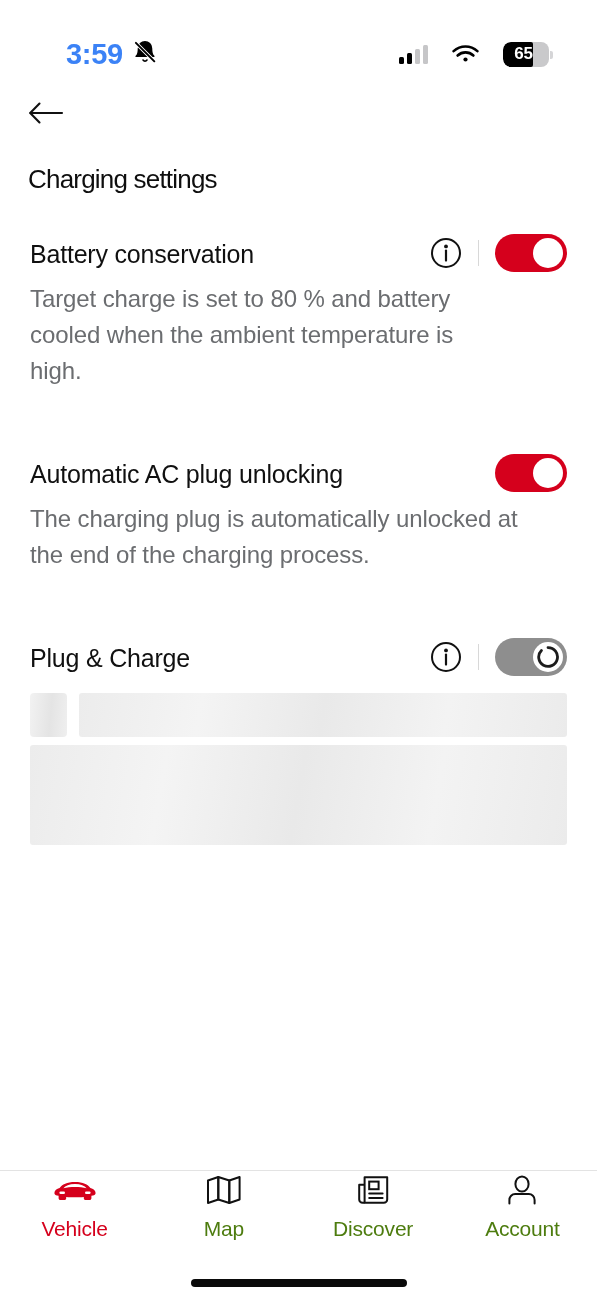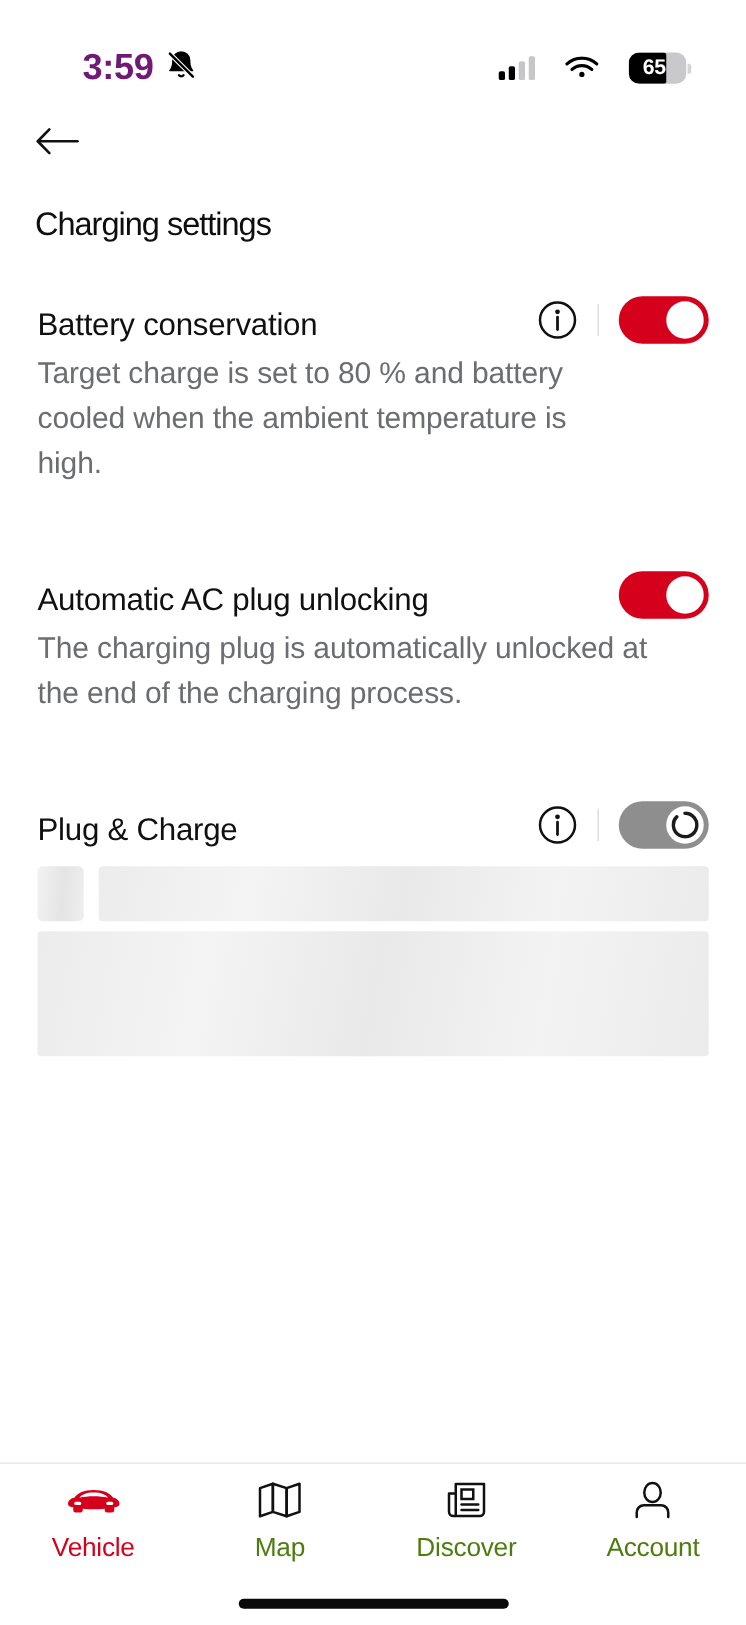--- a/index.html
+++ b/index.html
@@ -12,21 +12,21 @@
   }
   .phone { position:relative; width:597px; height:1300px; background:#fff; display:flex; flex-direction:column; }
 
   
   .statusbar {
     height:82px; flex:0 0 82px;
     display:flex; align-items:center; justify-content:space-between;
     padding:26px 44px 0 66px;
   }
   .sb-left { display:flex; align-items:center; gap:9px; }
-  .sb-time { font-size:29px; font-weight:600; color:#701a75; letter-spacing:-0.3px; line-height:1; }
+  .sb-time { font-size:29px; font-weight:600; color:#3b82f6; letter-spacing:-0.3px; line-height:1; }
   .sb-right { display:flex; align-items:center; gap:24px; }
   .bell-icon { display:block; }
   .signal { display:flex; align-items:flex-end; gap:3px; height:19px; }
   .signal i { display:block; width:5px; border-radius:1.5px; background:#000; }
   .signal i.b1 { height:7px; }
   .signal i.b2 { height:11px; }
   .signal i.b3 { height:15px; background:#c6c6c8; }
   .signal i.b4 { height:19px; background:#c6c6c8; }
   .wifi { width:27px; height:19px; }
   .battery { position:relative; width:50px; height:25px; }
@@ -54,21 +54,21 @@
   .backbtn { width:44px; height:34px; display:flex; align-items:center; cursor:pointer; }
   .page-title {
     padding:32px 30px 0 28px;
     font-size:26px; font-weight:400; color:#0e0e0e;
     letter-spacing:-0.8px; line-height:1.05;
   }
 
   
   .list { padding:0 30px; margin-top:38px; }
   .row { position:relative; }
-  .row-head { display:flex; align-items:flex-end; min-height:44px; }
+  .row-head { display:flex; align-items:center; min-height:44px; }
   .row-title {
     flex:1 1 auto;
     font-size:25px; color:#101010; font-weight:400;
     line-height:1.16; letter-spacing:-0.2px; padding-top:2px;
   }
   .row-ctrl { flex:0 0 auto; display:flex; align-items:center; gap:0px; padding-top:0px; }
   .info-icon { width:32px; height:32px; display:block; cursor:pointer; }
   .divider-v { width:1px; height:26px; background:#d8d8d8; margin:0 16px 0 16px; }
 
   .toggle {
@@ -102,21 +102,21 @@
   .skel-sq { width:37px; height:44px; border-radius:4px;
     background:linear-gradient(95deg,#f2f2f2 0%,#e4e4e4 55%,#efefef 100%); }
   .skel-bar { flex:1 1 auto; height:44px; }
   .skel-block { height:100px; margin-top:8px; }
 
   
   .spacer { flex:1 1 auto; }
   .tabbar {
     flex:0 0 96px; height:96px;
     border-top:1px solid #e3e3e3;
-    display:flex; align-items:flex-start; padding-top:10px;
+    display:flex; align-items:flex-start; 
   }
   .tab {
     flex:1 1 0; display:flex; flex-direction:column;
     align-items:center; gap:8px; cursor:pointer;
   }
   .tab-icon { height:38px; display:flex; align-items:center; justify-content:center; }
   .tab-label { font-size:21px; color:#4d7c0f; letter-spacing:-0.2px; }
   .tab.active .tab-label { color:#d5001c; }
   .homebar-wrap { flex:0 0 34px; display:flex; align-items:center; justify-content:center; }
   .homebar { width:216px; height:8px; border-radius:4px; background:#0a0a0a; }

